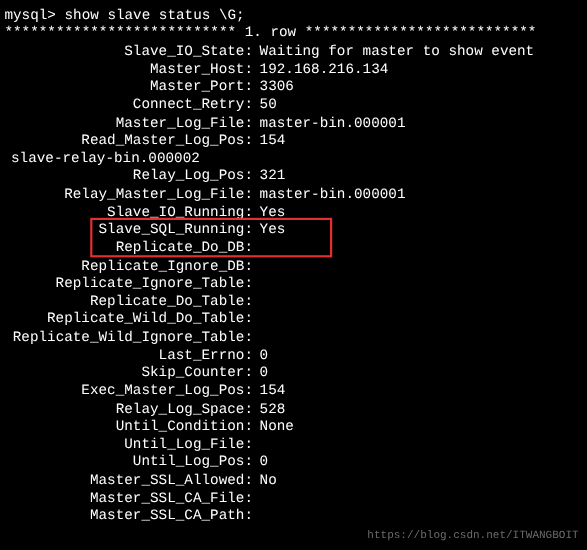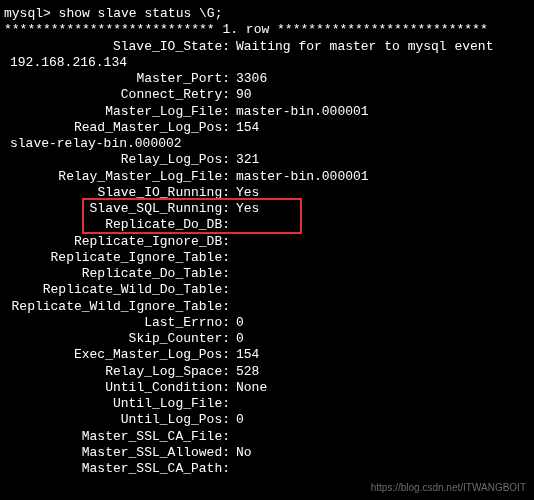--- a/index.html
+++ b/index.html
@@ -46,54 +46,54 @@
       width: 220px;
       height: 36px;
       pointer-events: none;
     }
     .watermark {
       position: absolute;
       right: 8px;
       bottom: 6px;
       color: #999;
       font-size: 10px;
-      font-family: Liberation Sans, sans-serif;
+      font-family: Liberation Mono, monospace;
       opacity: 0.7;
     }
   </style>
 </head>
 <body>
 
 <div class="prompt-line">mysql&gt; show slave status \G;</div>
 <div class="row-header">*************************** 1. row ***************************</div>
 <div id="fields-container">
-    <div class="field-row"><span class="field-label">Slave_IO_State:</span><span class="field-value">Waiting for master to mysql event</span></div>
-    <div class="field-row"><span class="field-value">192.168.216.134</span></div>
+    <div class="field-row"><span class="field-label">Slave_IO_State:</span><span class="field-value">Waiting for master to show event</span></div>
+    <div class="field-row"><span class="field-label">Master_Host:</span><span class="field-value">192.168.216.134</span></div>
     <div class="field-row"><span class="field-label">Master_Port:</span><span class="field-value">3306</span></div>
-    <div class="field-row"><span class="field-label">Connect_Retry:</span><span class="field-value">90</span></div>
+    <div class="field-row"><span class="field-label">Connect_Retry:</span><span class="field-value">50</span></div>
     <div class="field-row"><span class="field-label">Master_Log_File:</span><span class="field-value">master-bin.000001</span></div>
     <div class="field-row"><span class="field-label">Read_Master_Log_Pos:</span><span class="field-value">154</span></div>
     <div class="field-row"><span class="field-value">slave-relay-bin.000002</span></div>
     <div class="field-row"><span class="field-label">Relay_Log_Pos:</span><span class="field-value">321</span></div>
     <div class="field-row"><span class="field-label">Relay_Master_Log_File:</span><span class="field-value">master-bin.000001</span></div>
     <div class="field-row"><span class="field-label">Slave_IO_Running:</span><span class="field-value">Yes</span></div>
     <div class="field-row"><span class="field-label">Slave_SQL_Running:</span><span class="field-value">Yes</span></div>
     <div class="field-row"><span class="field-label">Replicate_Do_DB:</span><span class="field-value"></span></div>
     <div class="field-row"><span class="field-label">Replicate_Ignore_DB:</span><span class="field-value"></span></div>
     <div class="field-row"><span class="field-label">Replicate_Ignore_Table:</span><span class="field-value"></span></div>
     <div class="field-row"><span class="field-label">Replicate_Do_Table:</span><span class="field-value"></span></div>
     <div class="field-row"><span class="field-label">Replicate_Wild_Do_Table:</span><span class="field-value"></span></div>
     <div class="field-row"><span class="field-label">Replicate_Wild_Ignore_Table:</span><span class="field-value"></span></div>
     <div class="field-row"><span class="field-label">Last_Errno:</span><span class="field-value">0</span></div>
     <div class="field-row"><span class="field-label">Skip_Counter:</span><span class="field-value">0</span></div>
     <div class="field-row"><span class="field-label">Exec_Master_Log_Pos:</span><span class="field-value">154</span></div>
     <div class="field-row"><span class="field-label">Relay_Log_Space:</span><span class="field-value">528</span></div>
     <div class="field-row"><span class="field-label">Until_Condition:</span><span class="field-value">None</span></div>
     <div class="field-row"><span class="field-label">Until_Log_File:</span><span class="field-value"></span></div>
     <div class="field-row"><span class="field-label">Until_Log_Pos:</span><span class="field-value">0</span></div>
+    <div class="field-row"><span class="field-label">Master_SSL_Allowed:</span><span class="field-value">No</span></div>
     <div class="field-row"><span class="field-label">Master_SSL_CA_File:</span><span class="field-value"></span></div>
-    <div class="field-row"><span class="field-label">Master_SSL_Allowed:</span><span class="field-value">No</span></div>
     <div class="field-row"><span class="field-label">Master_SSL_CA_Path:</span><span class="field-value"></span></div>
   </div>
 
 <div class="highlight-box"></div>
 
 <div class="watermark">https://blog.csdn.net/ITWANGBOIT</div>
 
 </body></html>

